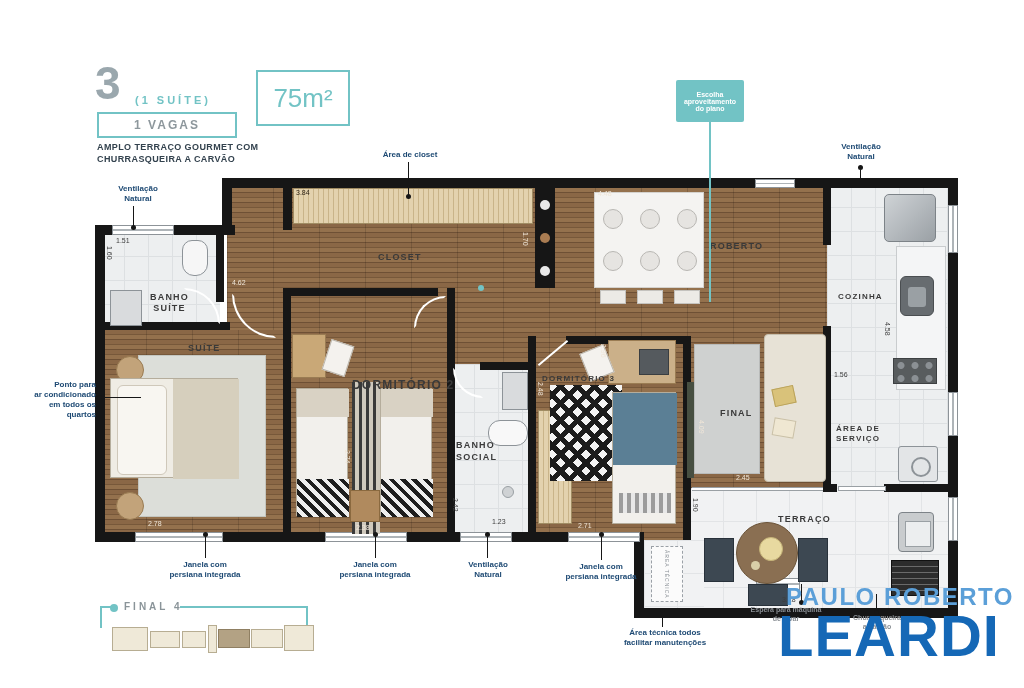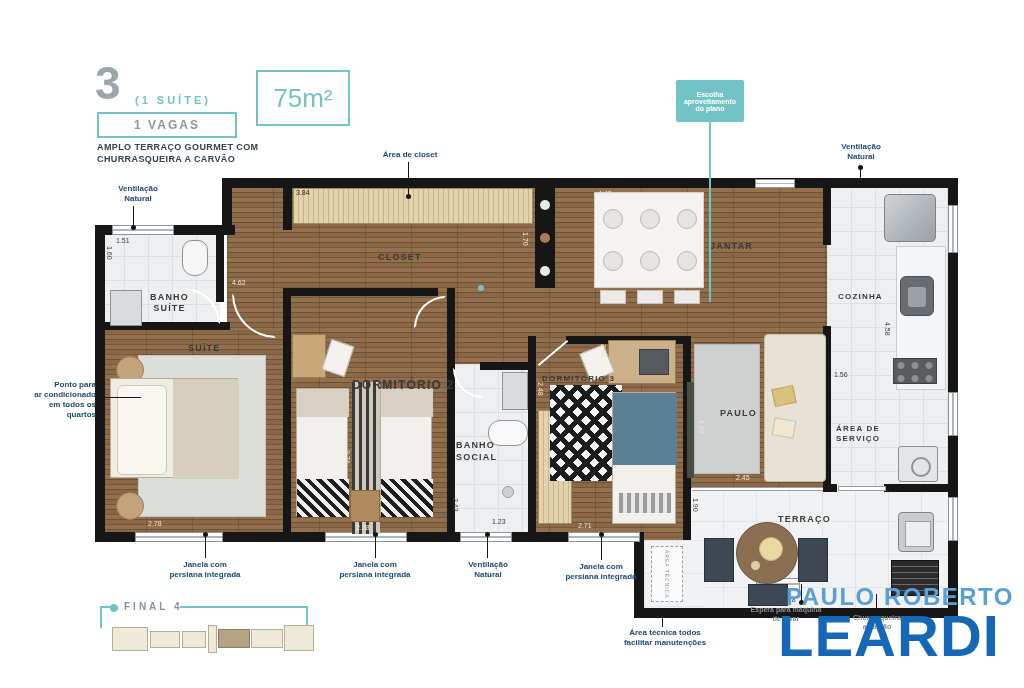--- a/index.html
+++ b/index.html
@@ -212,22 +212,22 @@
     <span>SUÍTE</span>
   </span>
   <span class="rl" style="left:188px;top:343px">SUÍTE</span>
   <span class="rl" style="left:378px;top:252px">CLOSET</span>
   <span class="rl" style="left:352px;top:378px;font-size:12px">DORMITÓRIO 2</span>
   <span class="rl" style="left:456px;top:440px;line-height:1.3">
     <span>BANHO</span><br>
     <span>SOCIAL</span>
   </span>
   <span class="rl" style="left:542px;top:374px;font-size:8px">DORMITÓRIO 3</span>
-  <span class="rl" style="left:710px;top:241px">JANTAR</span>
-  <span class="rl" style="left:720px;top:408px">PAULO</span>
+  <span class="rl" style="left:710px;top:241px">ROBERTO</span>
+  <span class="rl" style="left:720px;top:408px">FINAL</span>
   <span class="rl" style="left:838px;top:292px;font-size:8px">COZINHA</span>
   <span class="rl" style="left:836px;top:424px;font-size:8px;line-height:1.3">
     <span>ÁREA DE</span><br>
     <span>SERVIÇO</span>
   </span>
   <span class="rl" style="left:778px;top:514px">TERRAÇO</span>
 
   <span class="dim" style="left:116px;top:237px">1.51</span>
   <span class="dimv" style="left:106px;top:246px">1.60</span>
   <span class="dim" style="left:296px;top:189px;color:#2e2418">3.84</span>

